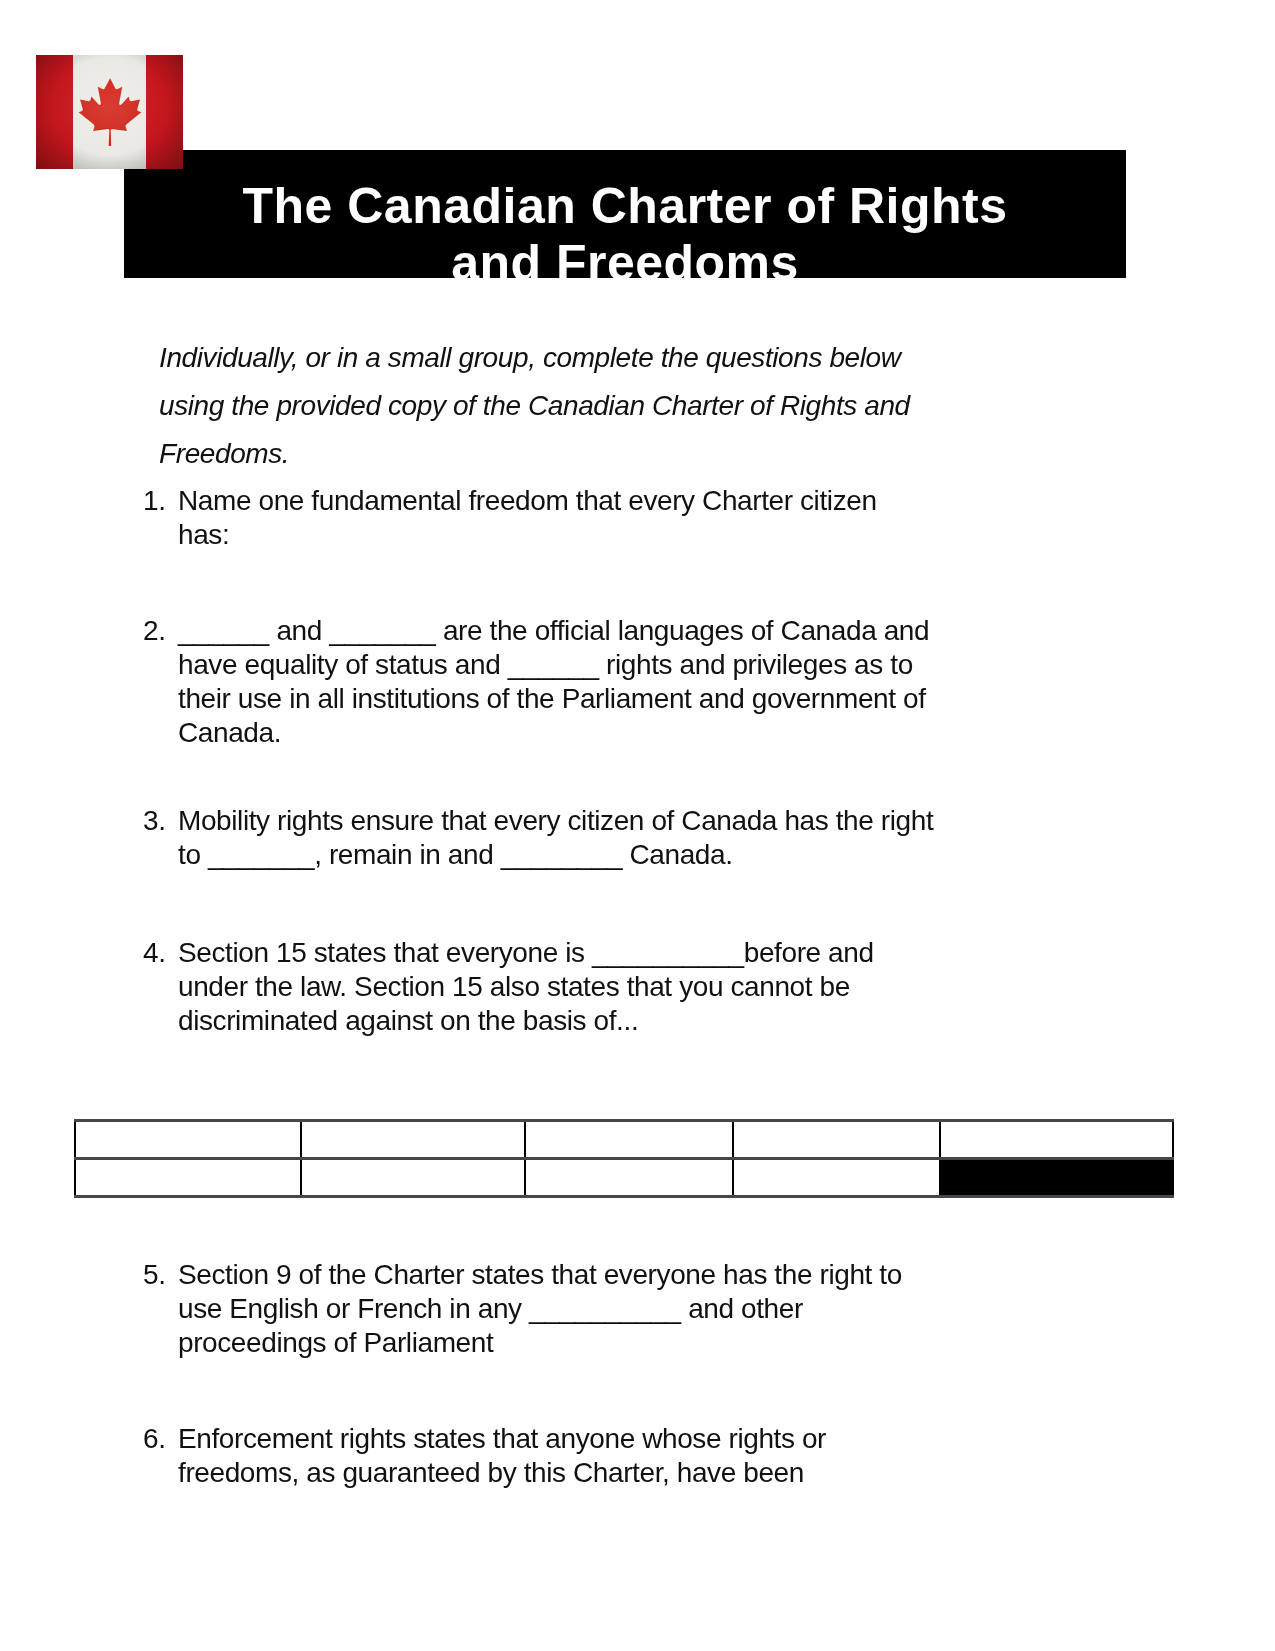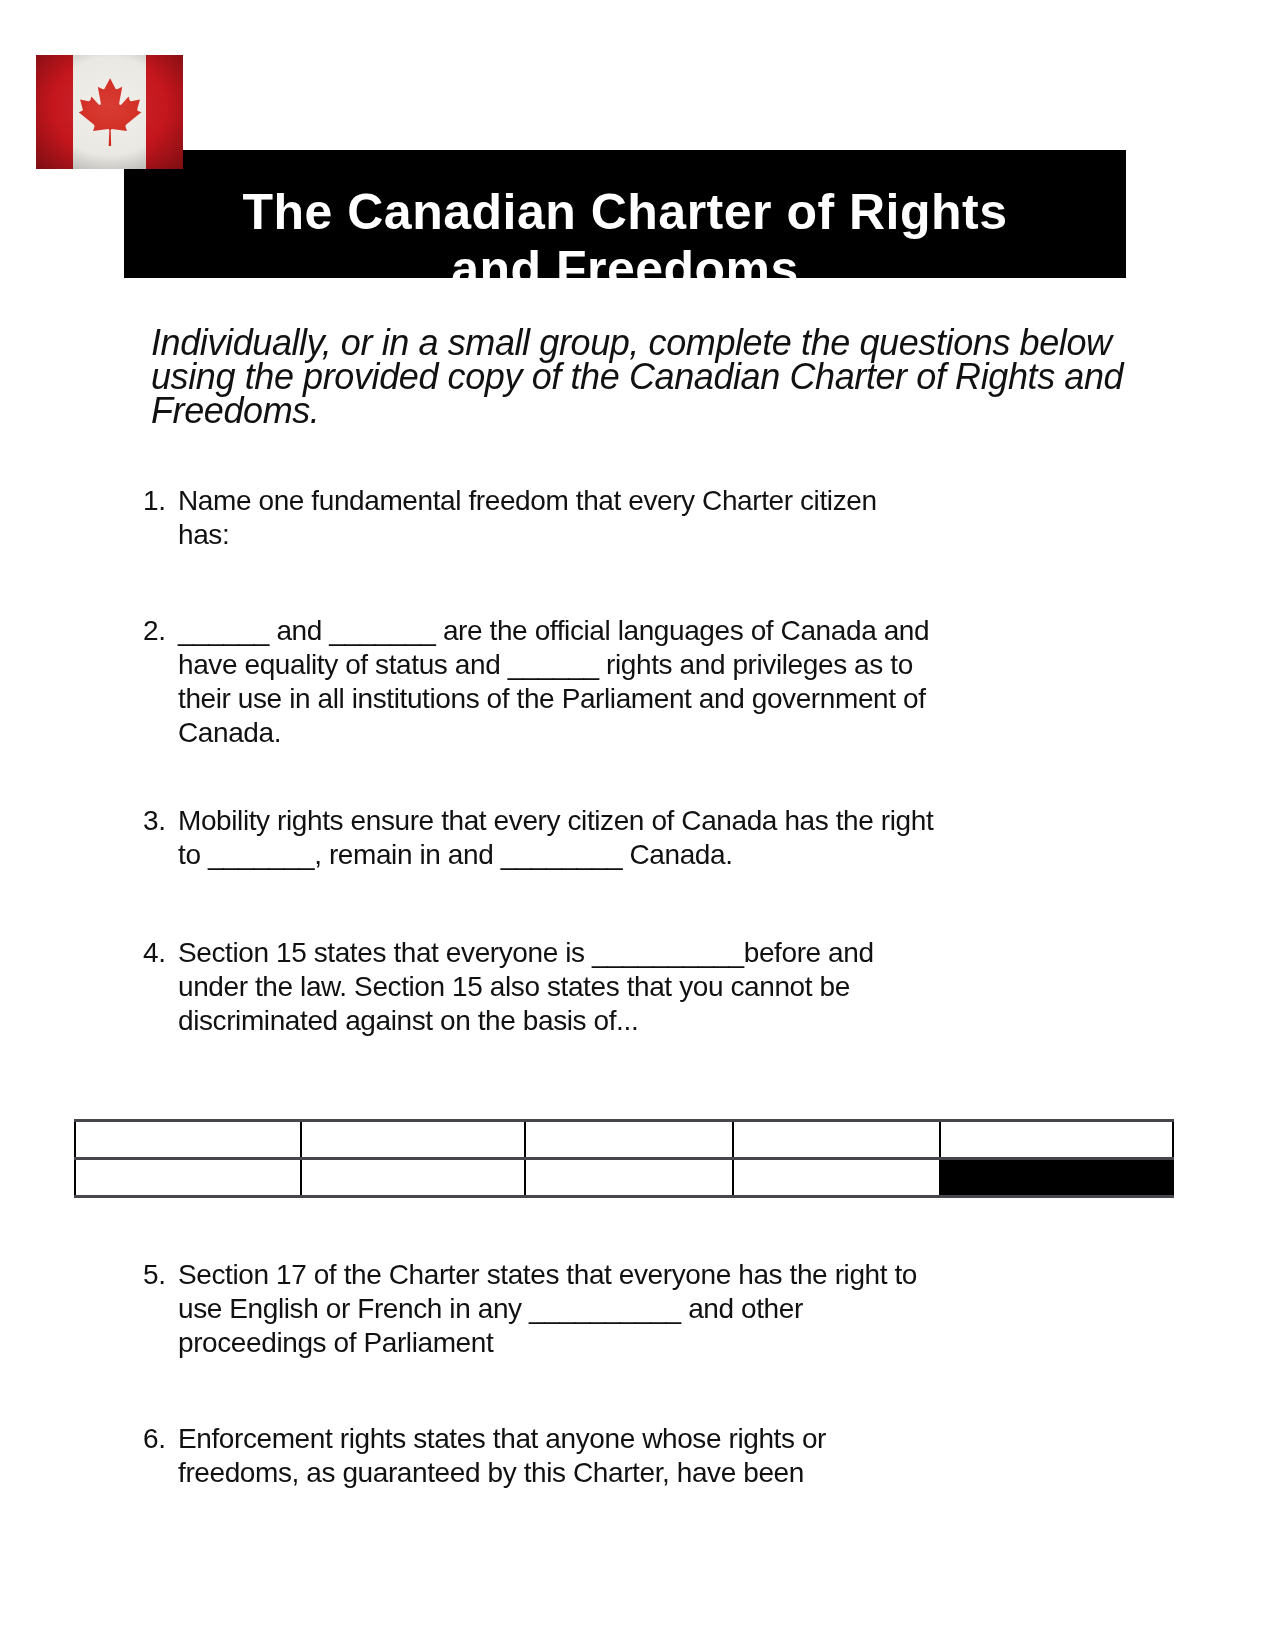--- a/index.html
+++ b/index.html
@@ -37,39 +37,39 @@
 
   
   .banner {
     position: absolute;
     left: 124px; top: 150px;
     width: 1002px; height: 128px;
     background: var(--title-bg, #000000);
     z-index: 1;
   }
   .banner h1 {
-    margin: 10px;
+    margin: 4px;
     padding-top: 24px;
     font-size: 50px;
     line-height: 57px;
     font-weight: bold;
     letter-spacing: 0.5px;
     color: var(--title-color, #ffffff);
     text-align: center;
     white-space: pre-line;
   }
 
   
   .intro {
     position: absolute;
     left: 143px; top: 318px;
-    margin: 8px;
+    margin: 16px;
     font-style: italic;
-    font-size: 36px;
-    line-height: 34px;
+    font-size: 28px;
+    line-height: 48px;
     letter-spacing: -0.4px;
     white-space: pre;
   }
   .question {
     position: absolute;
     left: 143px;
     display: flex;
     font-size: 28px;
     line-height: 34px;
     letter-spacing: -0.4px;
@@ -178,21 +178,21 @@
             <td></td>
             <td></td>
             <td style="background: rgb(0, 0, 0);"></td>
           </tr>
         </tbody>
     </table>
   </div>
 
   <div class="question q5">
     <span class="qnum">5.</span>
-    <div class="qtext">Section 17 of the Charter states that everyone has the right to
+    <div class="qtext">Section 9 of the Charter states that everyone has the right to
 use English or French in any __________ and other
 proceedings of Parliament</div>
   </div>
 
   <div class="question q6">
     <span class="qnum">6.</span>
     <div class="qtext">Enforcement rights states that anyone whose rights or
 freedoms, as guaranteed by this Charter, have been</div>
   </div>
 

